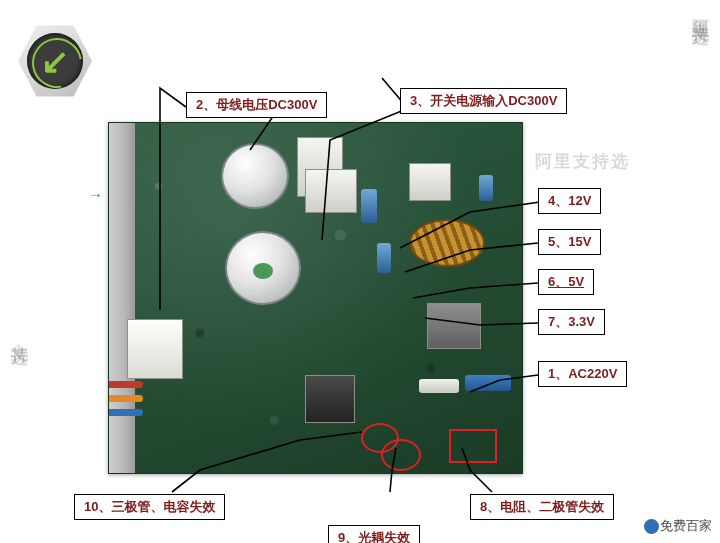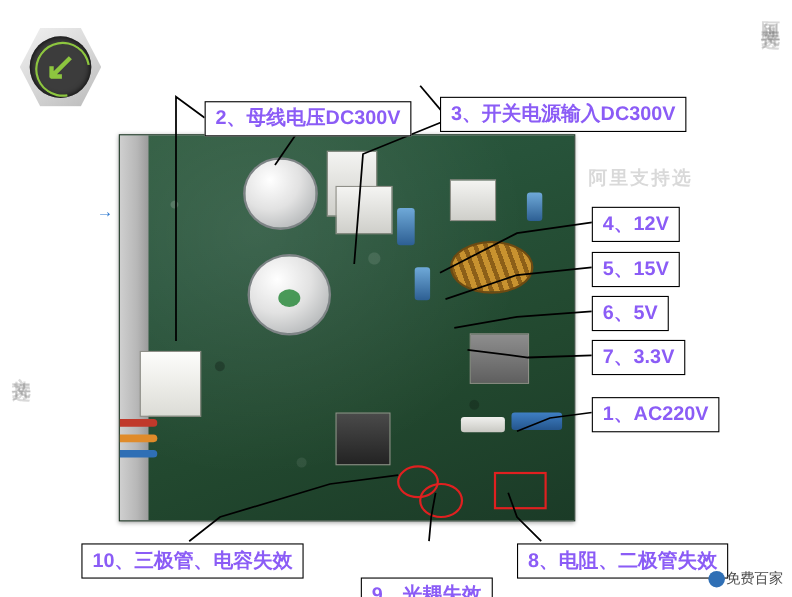--- a/index.html
+++ b/index.html
@@ -193,22 +193,22 @@
     position: absolute;
     border: 2px solid #e02020;
     z-index: 6;
   }
 
   
   .callout {
     position: absolute;
     background: #ffffff;
     border: 1.6px solid #000000;
-    color: #8b5cf6;
-    font-size: 18px;
+    color: #7f1d1d;
+    font-size: 13px;
     font-weight: bold;
     padding: 5px 9px;
     white-space: nowrap;
     line-height: 1.1;
     z-index: 20;
   }
 
   
   .lines {
     position: absolute;
@@ -324,21 +324,21 @@
       <polyline points="390,492 392,470 396,448"></polyline>
 
       <polyline points="492,492 470,470 462,448"></polyline>
     </g>
   </svg>
 
   <div class="callout" style="left:186px; top:92px;">2、母线电压DC300V</div>
   <div class="callout" style="left:400px; top:88px;">3、开关电源输入DC300V</div>
   <div class="callout" style="left:538px; top:188px;">4、12V</div>
   <div class="callout" style="left:538px; top:229px;">5、15V</div>
-  <div class="callout" style="left:538px; top:269px;">6、5V</div>
+  <div class="callout" style="left:538px; top:269px;text-decoration:underline;">6、5V</div>
   <div class="callout" style="left:538px; top:309px;">7、3.3V</div>
   <div class="callout" style="left:538px; top:361px;">1、AC220V</div>
   <div class="callout" style="left:470px; top:494px;">8、电阻、二极管失效</div>
   <div class="callout" style="left:328px; top:494px;margin-top:31px;">9、光耦失效</div>
   <div class="callout" style="left:74px;  top:494px;">10、三极管、电容失效</div>
 
   <div class="wm wm-v" style="right:8px; top:6px;">阿里文持选</div>
   <div class="wm" style="right:90px; top:150px;">阿里支持选</div>
   <div class="wm wm-v" style="left:8px; top:330px;">文持选</div>
   <div class="wm-badge">

